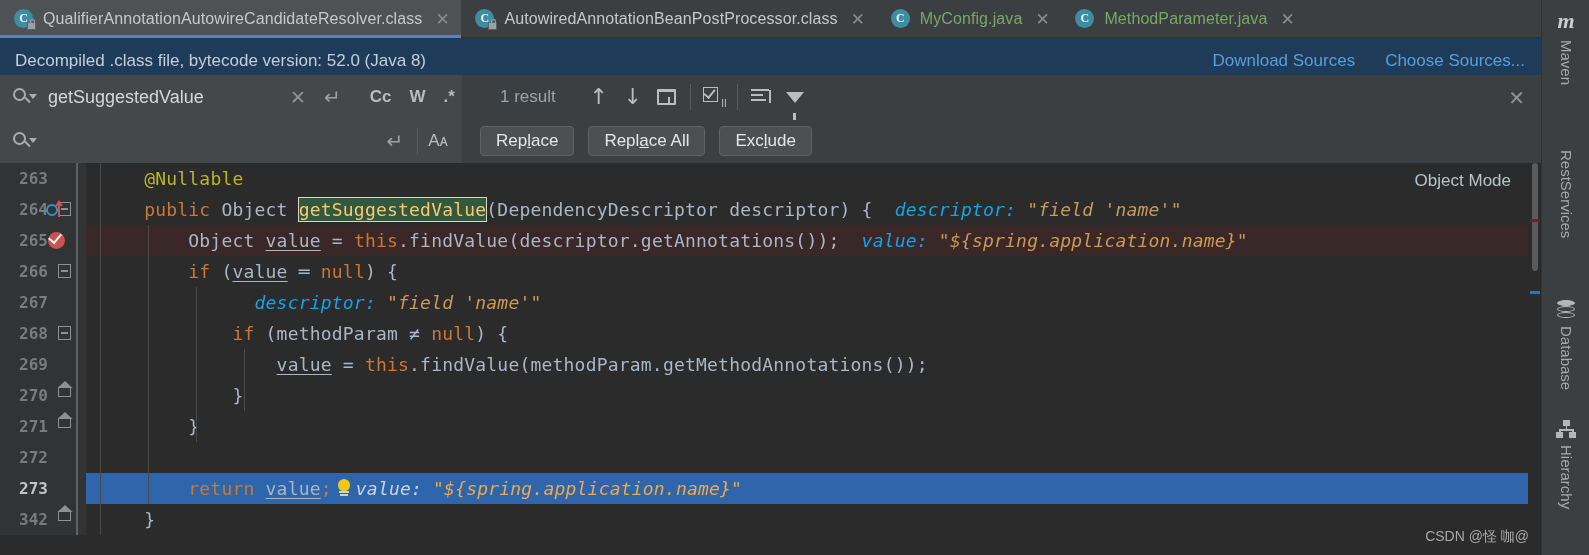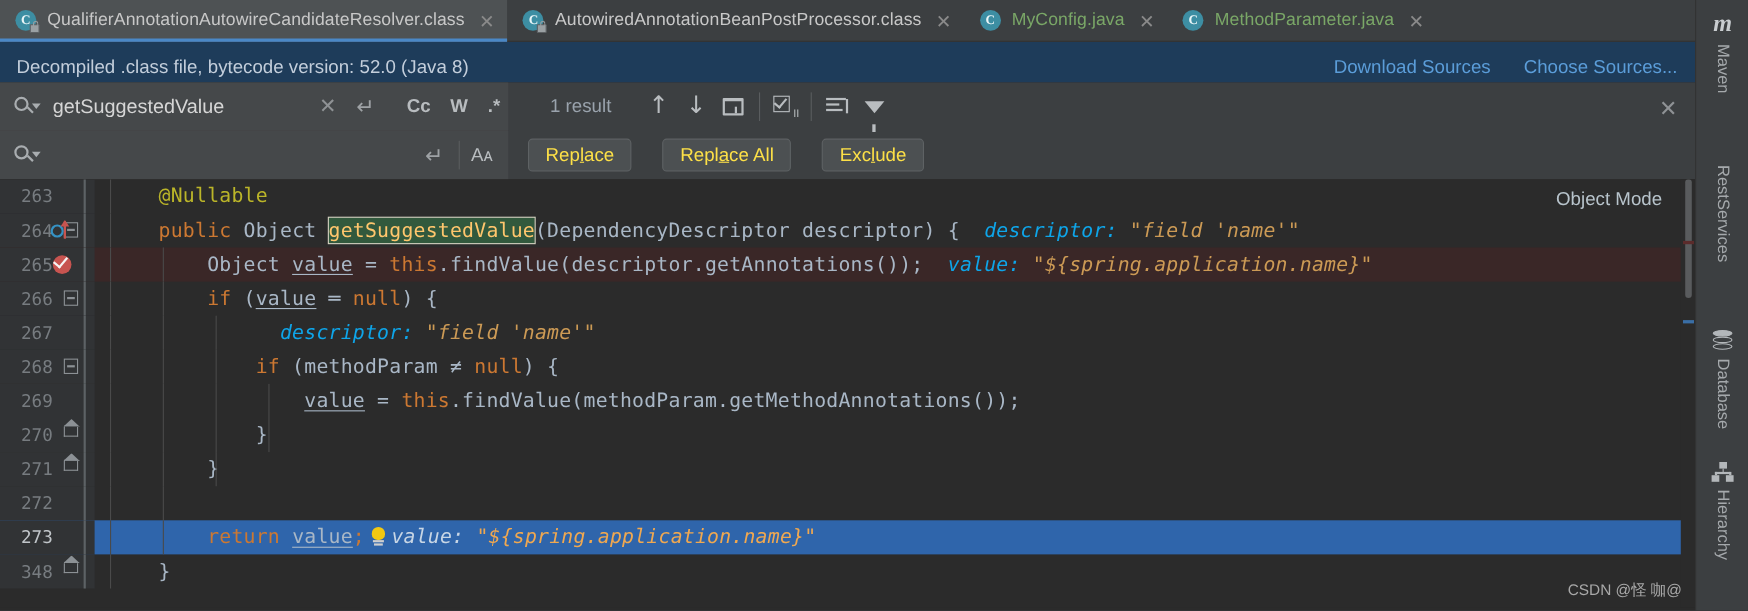--- a/index.html
+++ b/index.html
@@ -143,43 +143,44 @@
   .funnel::after {
     content: ""; position: absolute; left: -1.5px; top: 10px;
     width: 3px; height: 7px; background: #b9bdc0;
   }
   .closepanel {
     position: absolute; right: 16px; top: 11px; color: #8f9295;
     font-size: 20px; cursor: pointer;
   }
   .aAicon { color: #b9bdc0; font-size: 17px; padding: 0 4px; position: relative; }
   .btn {
-    height: 30px; padding: 0 15px; background: #4c5052; color: #fde047;
+    height: 30px; padding: 0 15px; background: #4c5052; color: #e5e5e5;
     border: 1px solid #5e6264; border-radius: 4px; font-size: 17px;
-    cursor: pointer; margin-right: 28px; font-family: "Liberation Sans", sans-serif;
+    cursor: pointer; margin-right: 14px; font-family: "Liberation Sans", sans-serif;
     display: flex; align-items: center; justify-content: center;
   }
   .btn u { text-decoration: underline; }
   .replacebtns { display: flex; align-items: center; margin-left: 18px; }
 
   
   .editor {
     position: relative; background: #2b2b2b; height: 389px; overflow: hidden;
     font-family: "DejaVu Sans Mono", monospace;
   }
   .row { height: 31px; position: relative; display: flex; align-items: center; }
   .row.cur { background: #2f65ab; }
   .row.bp { background: #3a2727; }
   .gutter {
     width: 86px; flex: 0 0 86px; height: 31px; position: relative;
     display: flex; align-items: center; background: #313335;
   }
   .lineno {
     width: 48px; text-align: right; color: #777c80; font-size: 16px;
     font-family: "DejaVu Sans Mono", monospace;
+    font-weight: bold;
   }
   .row.cur .lineno { color: #c0c5c9; }
   .gicons { position: relative; width: 34px; height: 31px; }
   .foldmark {
     position: absolute; left: 10px; top: 8px; width: 13px; height: 14px;
     border: 1.5px solid #8c9195;
   }
   .foldmark.open::after {
     content: ""; position: absolute; left: 2px; top: 5.2px; width: 7px;
     height: 1.5px; background: #8c9195;
@@ -547,21 +548,21 @@
           <div class="row cur">
             <div class="gutter">
               <span class="lineno">273</span>
               <span class="gicons"></span>
               <span class="fold-vline"></span>
             </div>
             <div class="codecell"><span class="indentguide" style="left:14px"></span><span class="indentguide" style="left:62px"></span><span class="pln">        </span><span class="kw">return</span><span class="typ"> </span><span class="typ var-underline">value</span><span class="kw">;</span><span class="bulb"><span class="b"></span><span class="s1"></span><span class="s2"></span></span><span class="hint">value: </span><span class="hintv">"${spring.application.name}"</span></div>
           </div>
           <div class="row">
             <div class="gutter">
-              <span class="lineno">348</span>
+              <span class="lineno">342</span>
               <span class="gicons">
                 <span class="foldmark close">
                   <span class="pent"></span>
                 </span>
               </span>
               <span class="fold-vline"></span>
             </div>
             <div class="codecell"><span class="indentguide" style="left:14px"></span><span class="pln">    </span><span class="typ">}</span></div>
           </div>
         </div>

